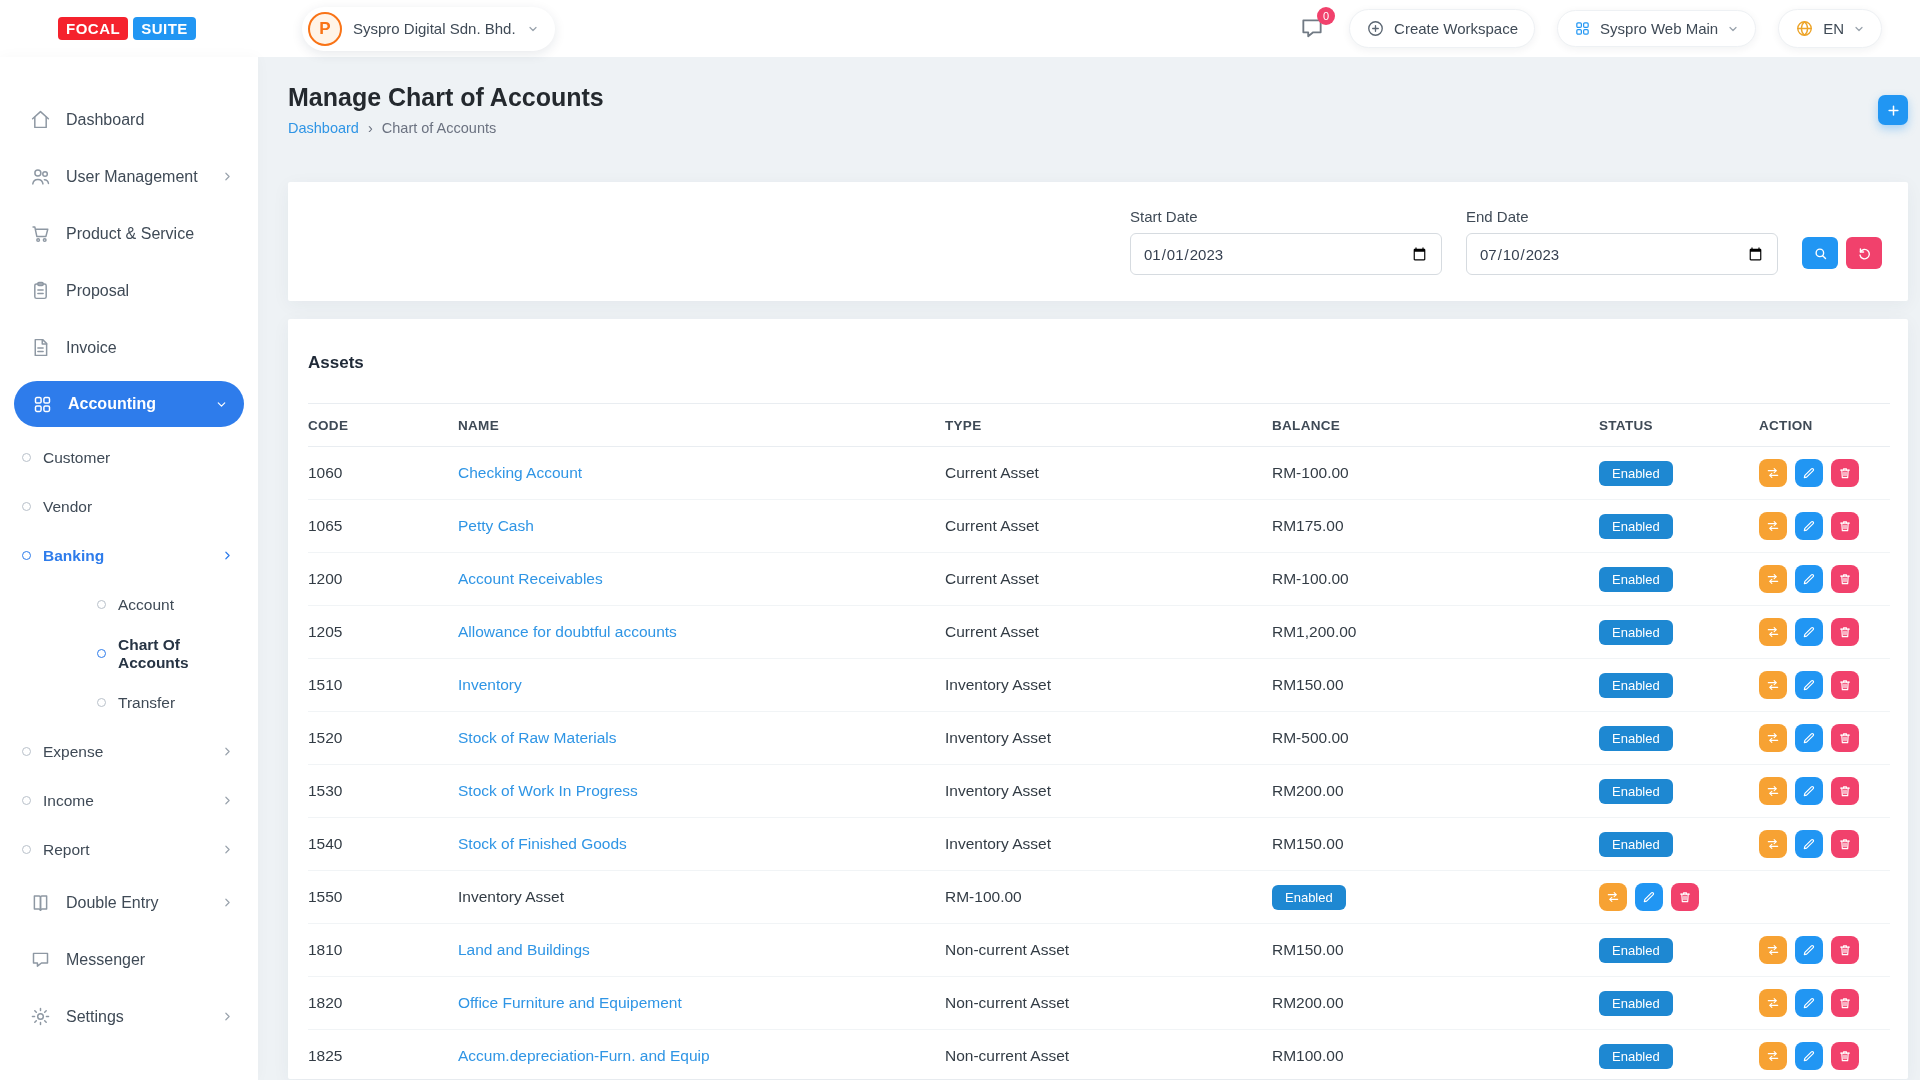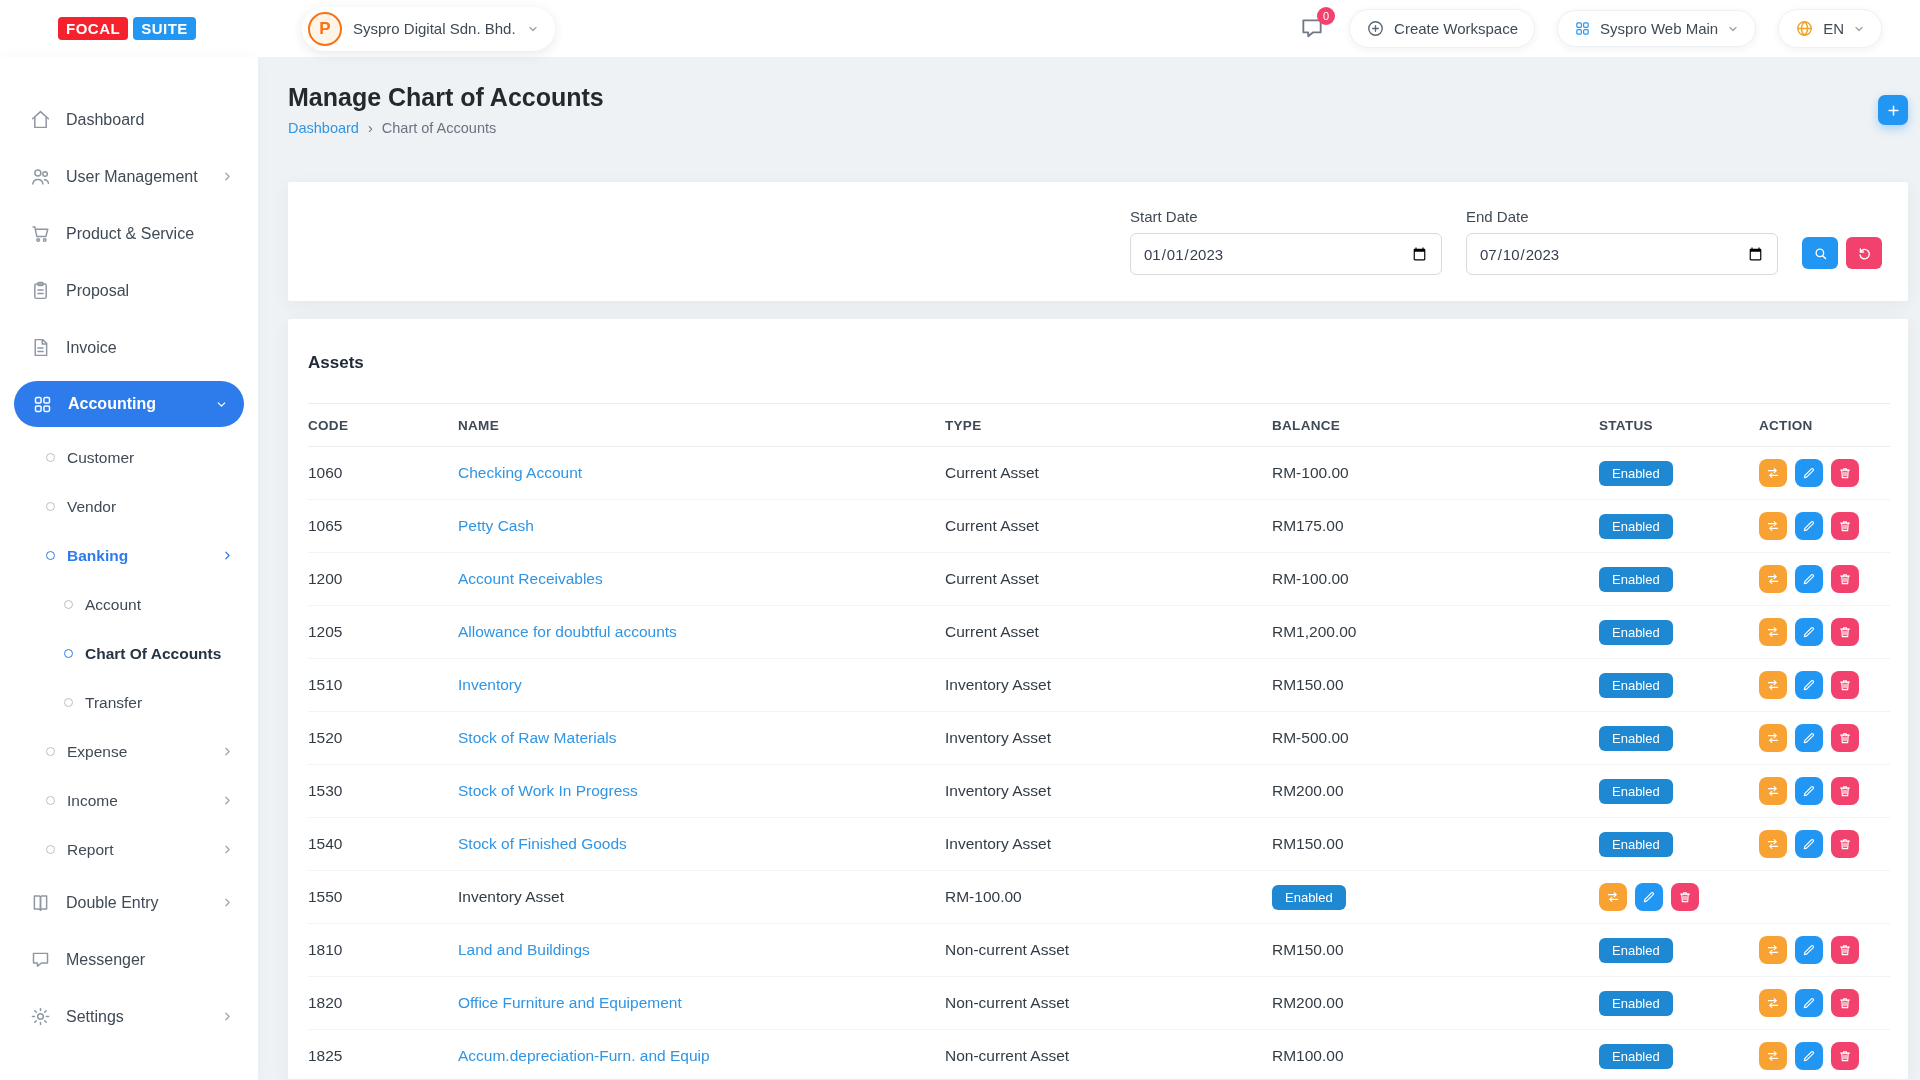--- a/index.html
+++ b/index.html
@@ -38,22 +38,22 @@
 
   
   .sidebar{background:#fff;grid-row:2;grid-column:1;padding-top:34px;overflow:hidden;box-shadow:0 0 14px rgba(0,0,0,.03);}
   .nav-item{display:flex;align-items:center;padding-left:30px;padding-right:24px;height:57px;font-size:16px;cursor:pointer;color:#3f4a56;}
   .nav-ico{width:21px;height:21px;color:#8e98a3;margin-right:15px;}
   .nav-chev{width:13px;height:13px;color:#9aa3ad;margin-left:auto;}
   .nav-chev svg{stroke-width:2.2;}
   .nav-item.active{background:var(--sidebar-active,#2e7ceb);color:#fff;border-radius:999px;height:46px;
     margin:5px 14px 6px 14px;padding-left:18px;padding-right:16px;font-weight:600;}
   .nav-item.active .nav-ico,.nav-item.active .nav-chev{color:#fff;}
-  .nav-item.lvl1{height:49px;padding-left:46px;font-size:15.5px;}
-  .nav-item.lvl2{height:49px;padding-left:64px;font-size:15.5px;}
+  .nav-item.lvl1{height:49px;padding-left:22px;font-size:15.5px;}
+  .nav-item.lvl2{height:49px;padding-left:64px;font-size:15.5px;margin-left:33px;}
   .bullet{width:9px;height:9px;border:1.6px solid #b9c1ca;border-radius:50%;margin-right:12px;flex:none;}
   .nav-item.highlight{color:var(--sidebar-active,#2e7ceb);font-weight:700;}
   .nav-item.highlight .bullet{border-color:var(--sidebar-active,#2e7ceb);}
   .nav-item.highlight .nav-chev{color:var(--sidebar-active,#2e7ceb);}
   .nav-item.current{color:#273444;font-weight:700;}
   .nav-item.current .bullet{border-color:var(--sidebar-active,#2e7ceb);}
 
   
   .content{grid-row:2;grid-column:2;padding:26px 12px 0 30px;overflow:hidden;}
   .page-head{display:flex;justify-content:space-between;align-items:flex-start;}

